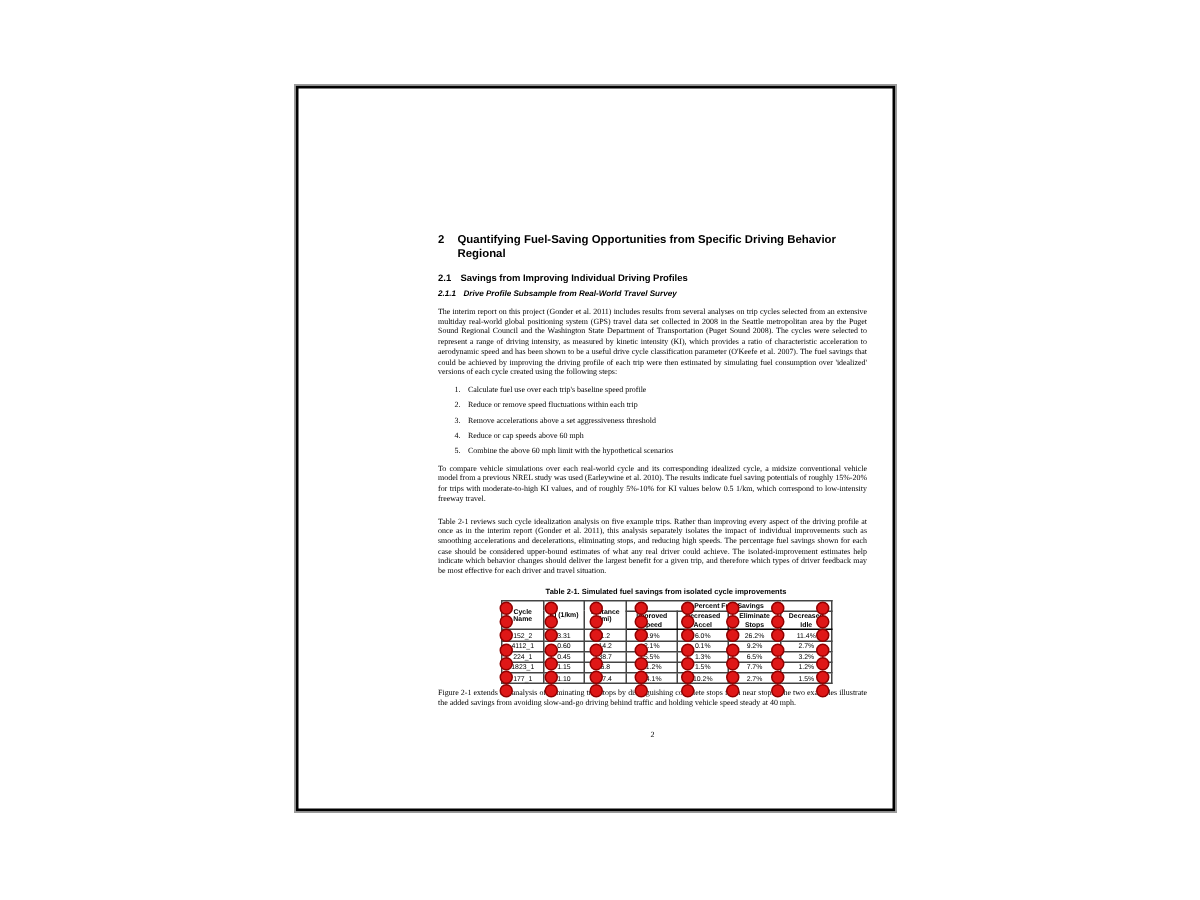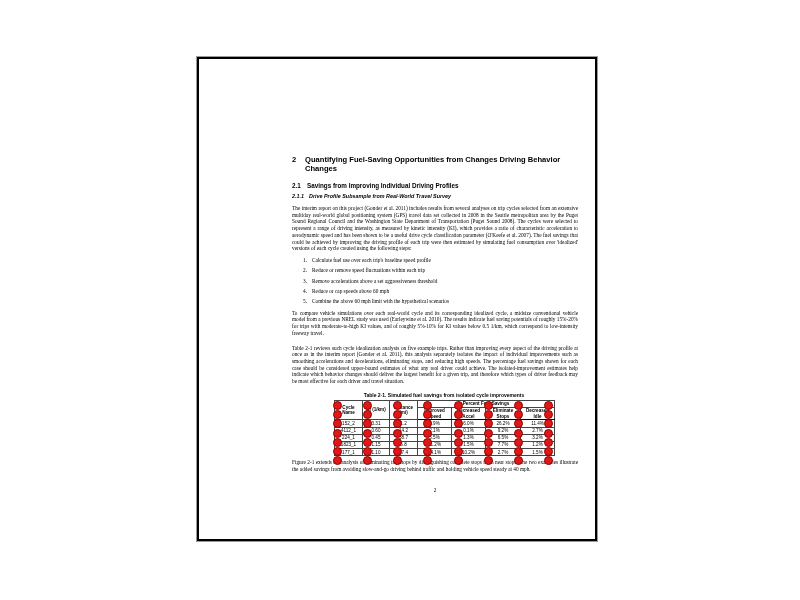--- a/index.html
+++ b/index.html
@@ -51,21 +51,21 @@
 </head>
 <body>
 
 <div class="canvas">
   <div class="page">
 
     <div class="content">
 
       <div class="h1">
         <span class="num">2</span>
-        <span>Quantifying Fuel-Saving Opportunities from Changes Driving Behavior Changes</span>
+        <span>Quantifying Fuel-Saving Opportunities from Specific Driving Behavior Regional</span>
       </div>
 
       <div class="h2">
         <span class="num">2.1</span>
         <span>Savings from Improving Individual Driving Profiles</span>
       </div>
 
       <div class="h3">
         <span class="num">2.1.1</span>
         <span>Drive Profile Subsample from Real-World Travel Survey</span>

